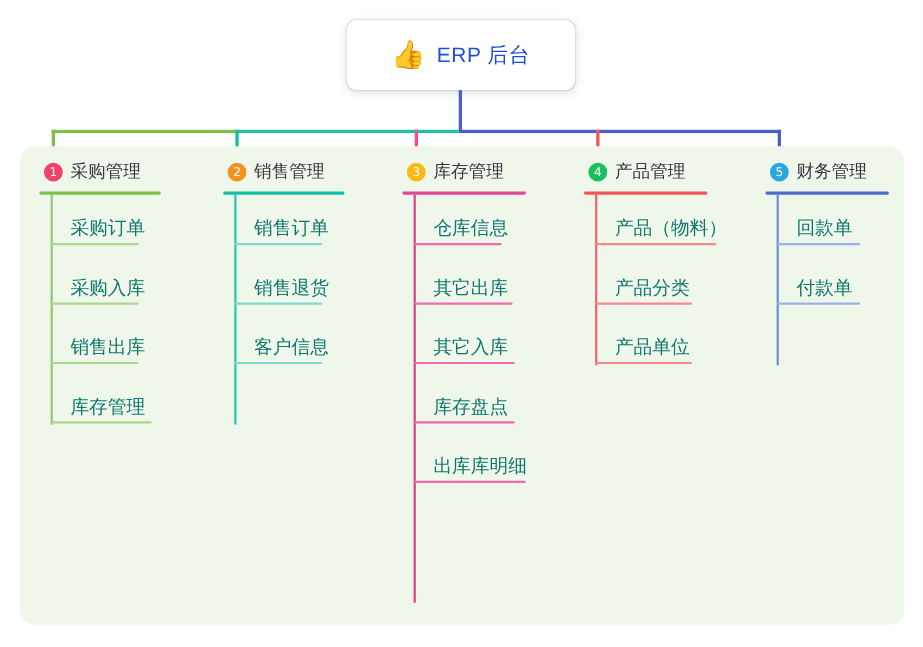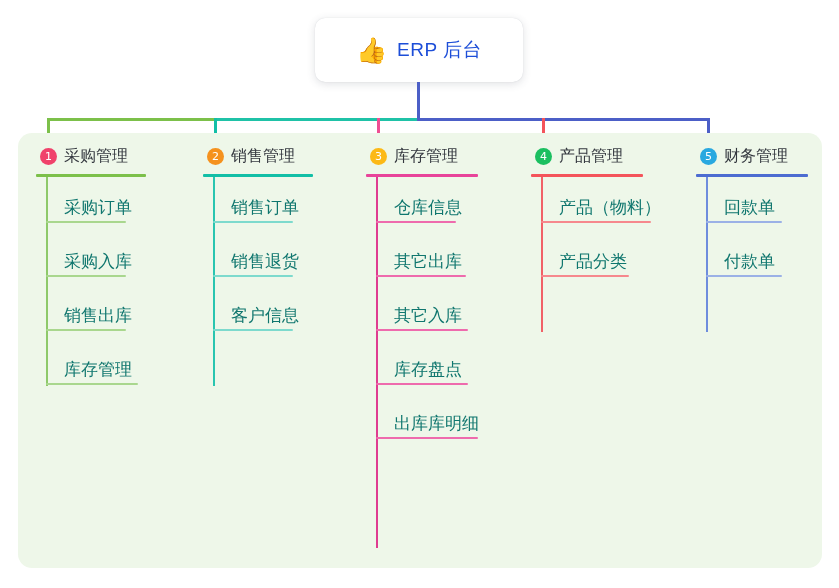--- a/index.html
+++ b/index.html
@@ -212,20 +212,24 @@
         <div class="spine" style="background: rgb(241, 97, 103); top: 34px; height: 155px;"></div>
         <div class="items">
           <div class="item">
             <span class="item-label">产品（物料）</span>
             <div class="item-rule" style="width: 110px; background: rgb(246, 136, 141);"></div>
           </div>
           <div class="item">
             <span class="item-label">产品分类</span>
             <div class="item-rule" style="width: 88px; background: rgb(246, 136, 141);"></div>
           </div>
+          <div class="item">
+            <span class="item-label">产品单位</span>
+            <div class="item-rule" style="width: 88px; background: rgb(246, 136, 141);"></div>
+          </div>
         </div>
       </div>
       <div class="col" style="left: 696px;">
         <div class="col-head">
           <span class="badge" style="background: rgb(41, 168, 224);">5</span>
           <span class="col-title">财务管理</span>
           <div class="head-rule" style="width: 112px; background: rgb(76, 108, 209);"></div>
         </div>
         <div class="spine" style="background: rgb(110, 141, 221); top: 34px; height: 155px;"></div>
         <div class="items">

